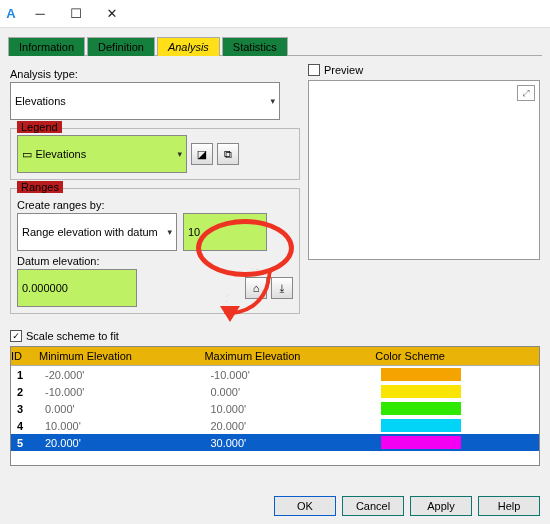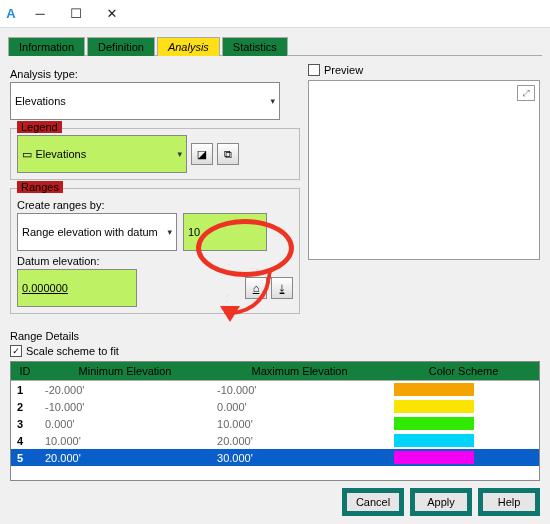--- a/index.html
+++ b/index.html
@@ -23,28 +23,28 @@
   .group-title { position:absolute; top:-8px; left:6px; background:#b91c1c; padding:0 4px; font-size:11px; }
   .hl { background:#bef264; }
   .iconbtn { width:22px; height:22px; border:1px solid #888; background:linear-gradient(#fff,#ddd); display:inline-flex; align-items:center; justify-content:center; margin-left:4px; font-size:11px;}
   .preview { border:1px solid #999; background:#fff; height:180px; position:relative; margin-top:4px; }
   .preview .zoom { position:absolute; top:4px; right:4px; border:1px solid #999; width:18px; height:16px; font-size:9px; display:flex; align-items:center; justify-content:center; color:#666;}
   .checkbox { display:flex; align-items:center; gap:4px; }
   .checkbox .box { width:12px; height:12px; border:1px solid #555; background:#fff; display:flex; align-items:center; justify-content:center; font-size:9px;}
   .rangedetails { margin:8px 10px 0 10px; }
   .table-wrap { border:1px solid #888; background:#fff; height:120px; overflow:hidden; margin-top:4px; }
   table { width:100%; border-collapse:collapse; }
-  th { text-align:center; border-bottom:1px solid #aaa; padding:3px 6px; font-weight:normal; color:#000; background:#15803d;}
+  th { text-align:left; border-bottom:1px solid #aaa; padding:3px 0; font-weight:normal; color:#000; background:#eab308;}
   td { padding:2px 6px; color:#666; }
   td.idcol { color:#000; font-weight:bold; width:28px;}
   tr.selected td { background:#0a5ec9; color:#fff; }
   tr.selected td.idcol { color:#fff; }
   .swatch { width:80px; height:13px; }
   .footer { position:absolute; bottom:8px; right:10px; display:flex; gap:6px; }
-  .btn { border:5px solid #0f766e; background:#e6e6e6; padding:3px 0; width:62px; text-align:center; }
+  .btn { border:1px solid #0f766e; background:#e6e6e6; padding:3px 0; width:62px; text-align:center; }
   .btn.primary { border:1px solid #0a5ec9; }
   
   .annot { position:absolute; pointer-events:none; }
   .circle { border:5px solid #e32; border-radius:50%; width:98px; height:58px; left:196px; top:219px; }
   .arrow-stem { border:4px solid #e32; border-top:none; border-left:none; border-radius:0 0 40px 0; width:40px; height:50px; left:228px; top:268px; transform:rotate(10deg); }
   .arrow-head { width:0; height:0; border-left:10px solid transparent; border-right:10px solid transparent; border-top:16px solid #e32; left:220px; top:306px; }
 </style>
 </head>
 <body>
 
@@ -88,42 +88,41 @@
       <div class="group-title">Ranges</div>
       <div class="label">Create ranges by:</div>
       <div style="display:flex; gap:6px;">
         <div class="select" style="width:160px;">
           <span>Range elevation with datum</span>
           <span class="chev">▾</span>
         </div>
         <div class="input hl" style="width:84px;">10</div>
       </div>
       <div class="label">Datum elevation:</div>
-      <div style="display:flex; align-items:center;text-decoration:underline;">
+      <div style="display:flex; align-items:center;">
         <div class="input hl" style="width:120px;">0.000000</div>
         <div style="flex:1"></div>
         <div class="iconbtn">⌂</div>
         <div class="iconbtn">⤓</div>
       </div>
     </div>
   </div>
 
   <div class="rightcol">
     <div class="checkbox">
       <div class="box"></div>
       <span>Preview</span>
     </div>
     <div class="preview">
       <div class="zoom">⤢</div>
     </div>
   </div>
 </div>
 
 <div class="rangedetails">
-  <div>Range Details</div>
   <div class="checkbox" style="margin-top:3px;">
     <div class="box">✓</div>
     <span>Scale scheme to fit</span>
   </div>
   <div class="table-wrap">
     <table>
       <thead>
           <tr>
         <th>ID</th>
         <th>Minimum Elevation</th>
@@ -171,20 +170,21 @@
             <td>
               <div class="swatch" style="background:#f300f3"></div>
             </td>
           </tr>
         </tbody>
     </table>
   </div>
 </div>
 
 <div class="footer">
+  <div class="btn primary">OK</div>
   <div class="btn">Cancel</div>
   <div class="btn">Apply</div>
   <div class="btn">Help</div>
 </div>
 
 <div class="annot circle"></div>
 <div class="annot arrow-stem"></div>
 <div class="annot arrow-head"></div>
 
 </body></html>

